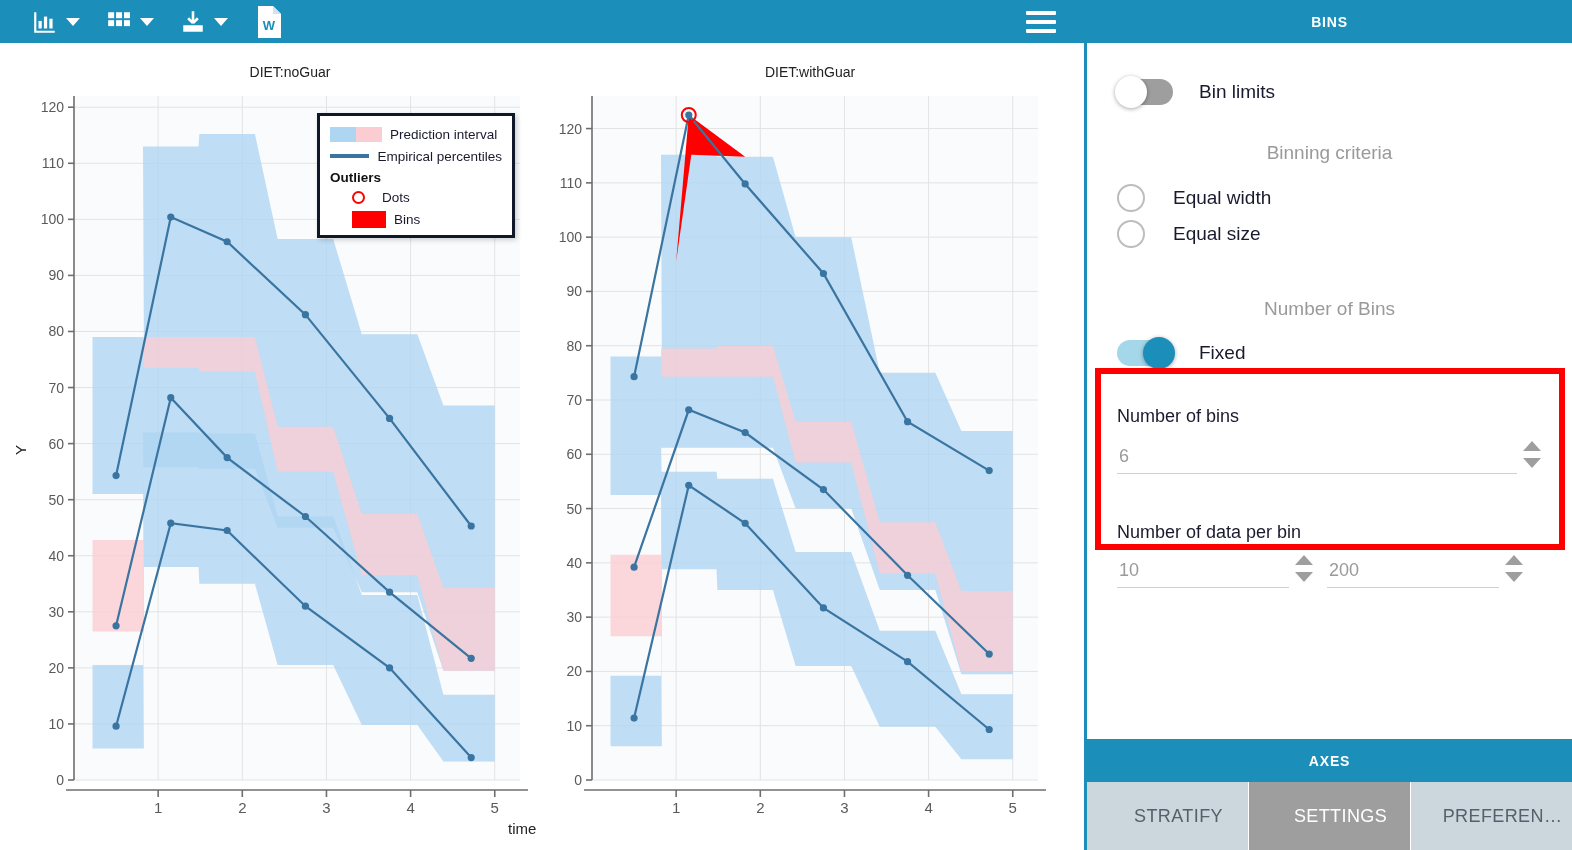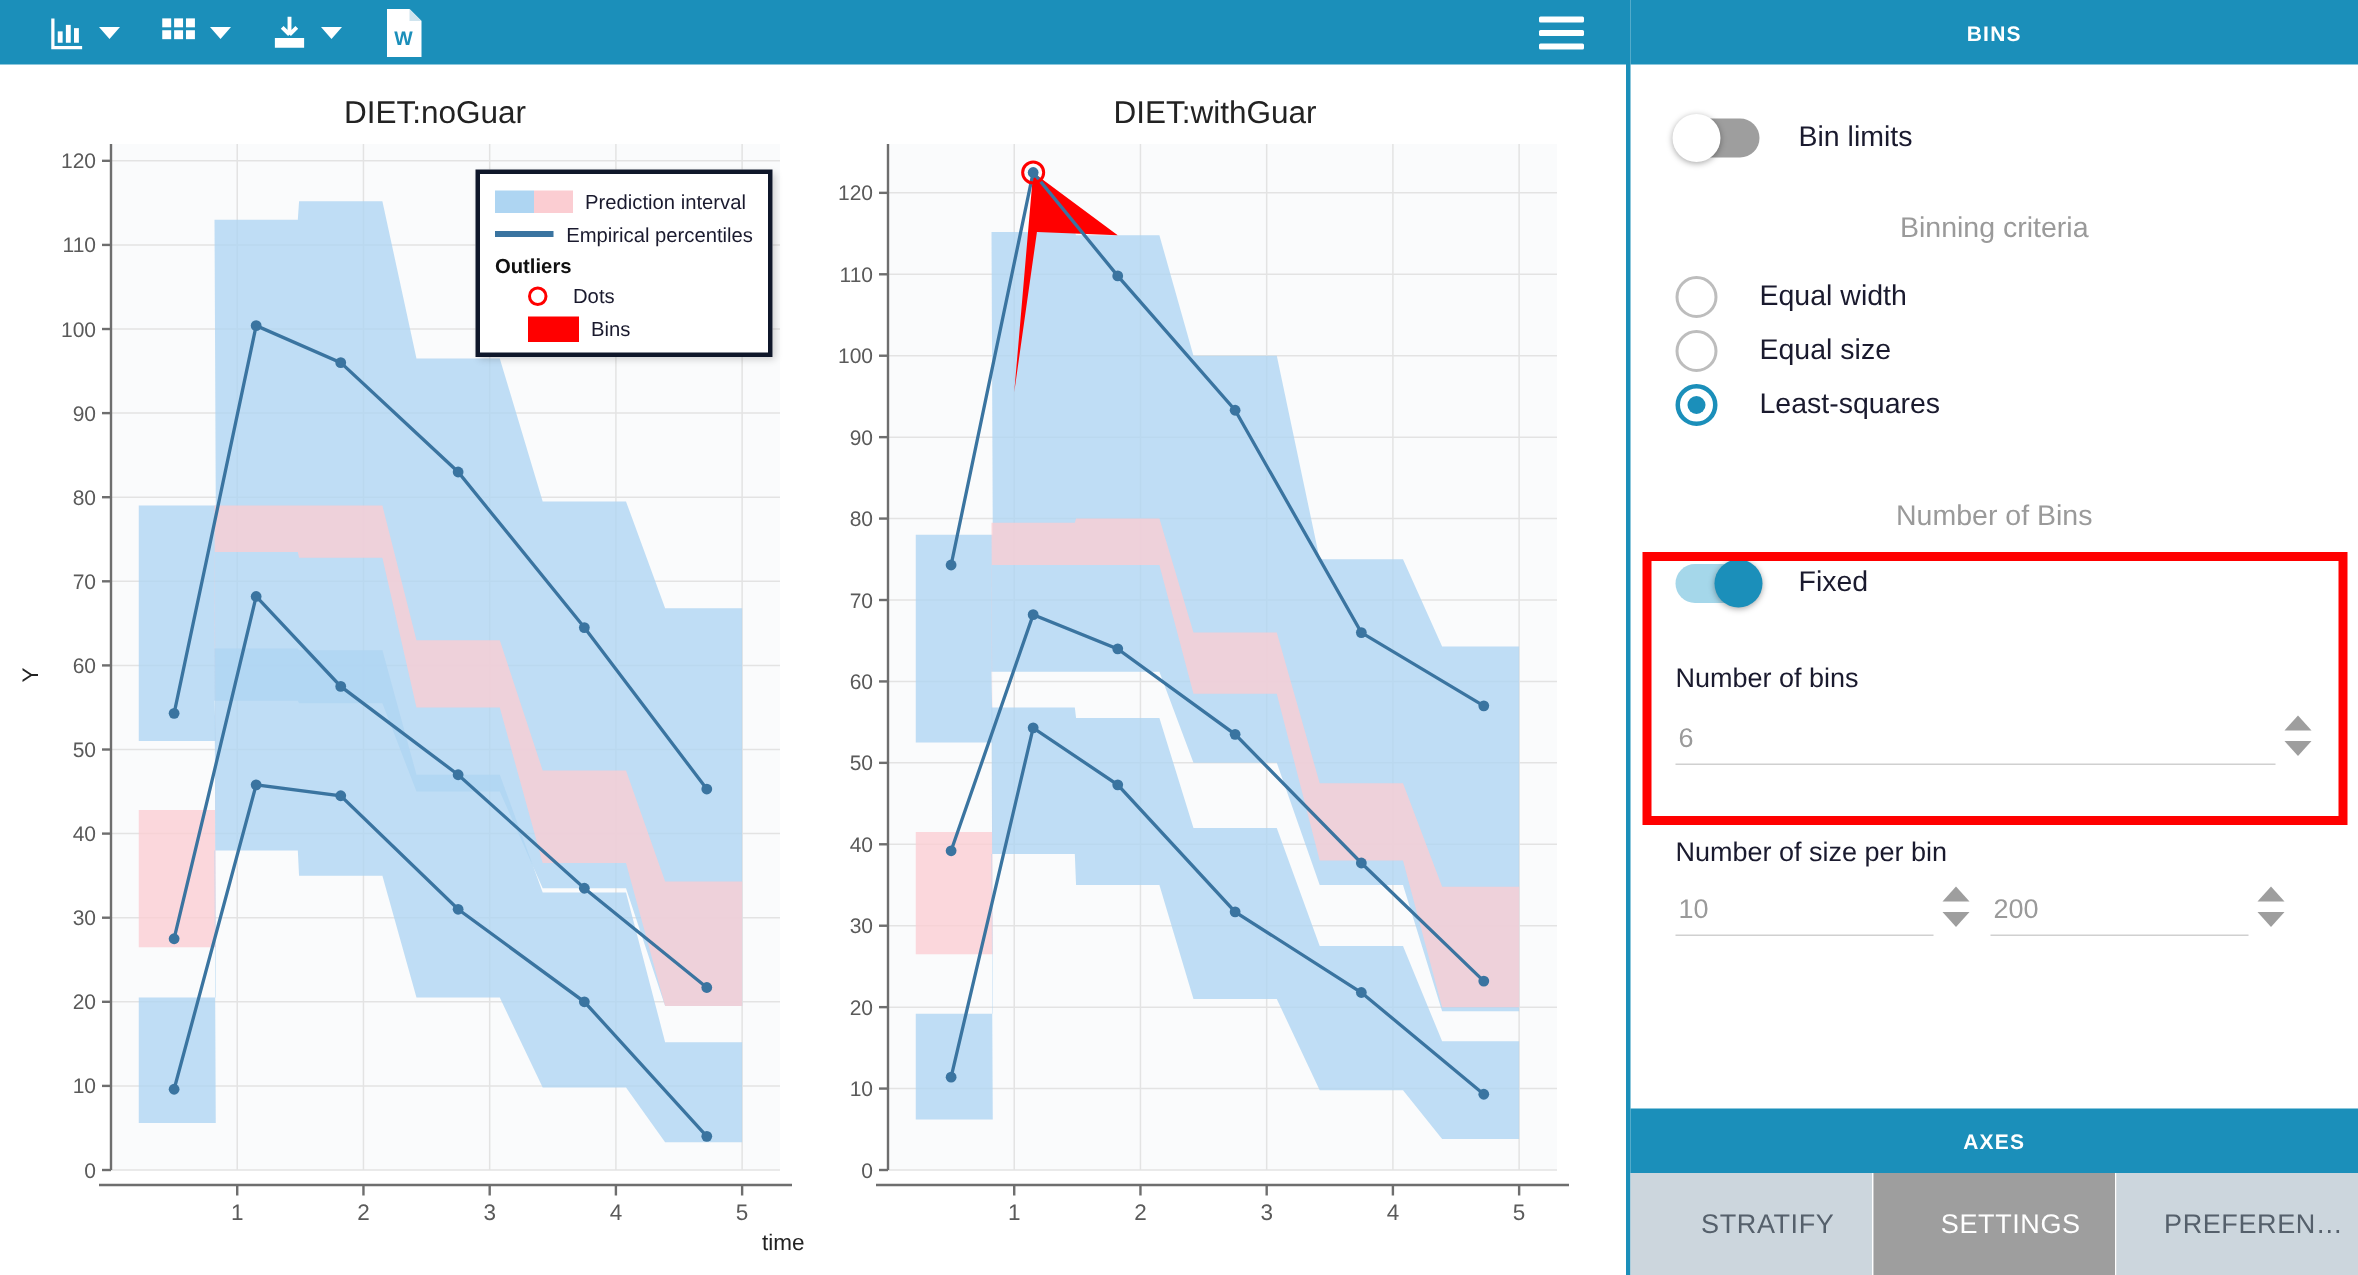--- a/index.html
+++ b/index.html
@@ -50,21 +50,21 @@
     transform: translateY(-50%);
     width: 30px; height: 22px;
     display: flex; flex-direction: column; justify-content: space-between;
     cursor: pointer;
   }
   #hamburger span { display:block; height: 4px; background: #ffffff; border-radius: 1px; }
 
   
   .chart-title {
     position: absolute;
-    font-size: 21px; color: #222;
+    font-size: 14px; color: #222;
     text-align: center;
   }
 
   
   .plot-svg { position: absolute; }
 
   .axis-label {
     position: absolute;
     font-size: 15px; color: #222;
   }
@@ -488,45 +488,41 @@
 
       <div style="margin-top:16px;">
         <div class="radio-row">
           <span class="radio"></span>
           <span class="radio-label">Equal width</span>
         </div>
         <div class="radio-row">
           <span class="radio"></span>
           <span class="radio-label">Equal size</span>
         </div>
-        <div class="radio-row">
-          <span class="radio checked"></span>
-          <span class="radio-label">Least-squares</span>
-        </div>
       </div>
 
       <div class="section-caption" style="margin-top:46px;">Number of Bins</div>
 
       <div class="toggle-row" style="margin-top:20px;">
         <span class="toggle on">
           <span class="knob"></span>
         </span>
         <span class="toggle-label">Fixed</span>
       </div>
 
       <div class="field-label" style="margin-top:40px;">Number of bins</div>
       <div class="field" style="margin-top:14px;">
         <input class="field-input" style="width: 400px;" type="text" value="6">
         <span class="spinner">
           <span class="spin-up"></span>
           <span class="spin-down"></span>
         </span>
       </div>
 
-      <div class="field-label" style="margin-top:48px;">Number of size per bin</div>
+      <div class="field-label" style="margin-top:48px;">Number of data per bin</div>
       <div style="display:flex; margin-top:12px;">
         <div class="field">
           <input class="field-input" style="width: 172px;" type="text" value="10">
           <span class="spinner">
             <span class="spin-up"></span>
             <span class="spin-down"></span>
           </span>
         </div>
         <div class="field" style="margin-left:14px;">
           <input class="field-input" style="width: 172px;" type="text" value="200">

